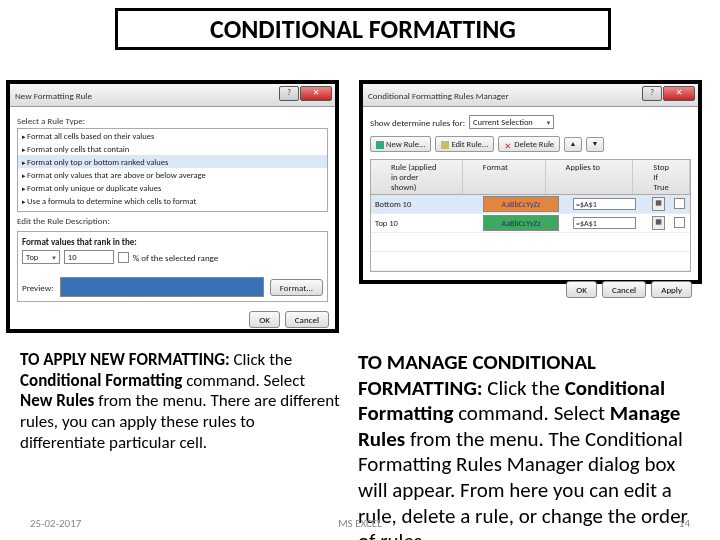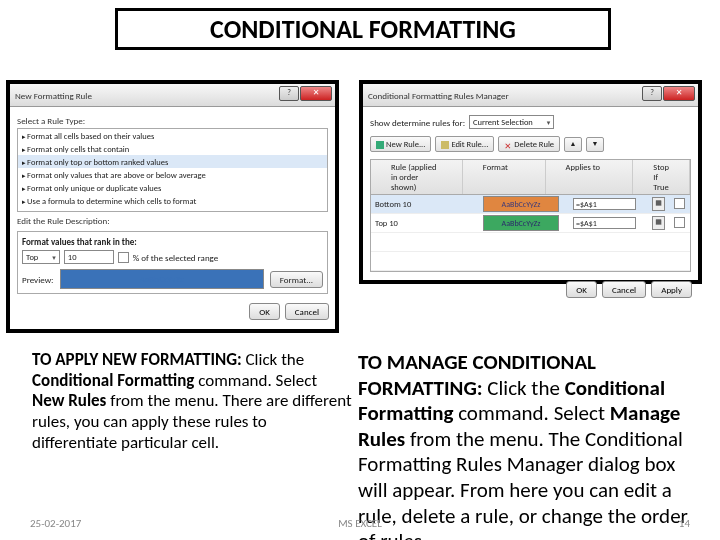--- a/index.html
+++ b/index.html
@@ -19,21 +19,21 @@
 .rule-item{padding:1.5px 4px;font-size:8.5px;border-bottom:0}
 .rule-item.sel{background:#dbe8f7}
 .rule-item::before{content:"▸ ";font-size:7px}
 .edit-sec{border:1px solid #aaa;margin-top:5px;padding:4px;background:#fff}
 .bold{font-weight:bold}
 .ctlrow{display:flex;align-items:center;gap:4px;margin:3px 0}
 .dd{border:1px solid #888;background:#fff;font-size:8.5px;padding:1px 3px;display:inline-flex;align-items:center;gap:14px}
 .dd::after{content:"▾";font-size:7px;color:#555}
 .inp{border:1px solid #888;background:#fff;font-size:8.5px;padding:1px 3px;width:42px}
 .chk{width:9px;height:9px;border:1px solid #888;display:inline-block;background:#fff}
-.preview-row{display:flex;align-items:center;gap:6px;margin-top:5px}
+.preview-row{display:flex;align-items:center;gap:6px;margin-top:13px}
 .preview-swatch{flex:1;height:18px;border:1px solid #888;background:#3a72b8;color:#3a72b8;font-size:9px;text-align:center;line-height:18px}
 .btn{border:1px solid #888;background:linear-gradient(#fafafa,#ddd);border-radius:3px;font-size:9px;padding:2px 9px}
 .btnrow{display:flex;justify-content:flex-end;gap:5px;padding:4px 6px}
 
 .toolbar{display:flex;gap:4px;align-items:center;margin:7px 0}
 .tbtn{border:1px solid #999;background:linear-gradient(#fafafa,#e3e3e3);font-size:8.5px;padding:2px 5px;border-radius:2px}
 .ticon{width:8px;height:8px;display:inline-block;margin-right:2px;vertical-align:middle}
 .grid{border:1px solid #aaa;background:#fff;font-size:8.5px}
 .grid-head{display:flex;background:linear-gradient(#f3f3f3,#e0e0e0);border-bottom:1px solid #aaa}
 .gh{padding:2px 20px;border-right:1px solid #ccc}
@@ -41,21 +41,21 @@
 .grid-row{display:flex;align-items:center;border-bottom:1px solid #eee;height:18px}
 .gc{padding:1px 4px}
 .gc1{width:100px}.gc2{width:82px}.gc3{width:92px;display:flex;align-items:center;gap:16px}.gc4{flex:1;text-align:center}
 .fmt-sample{display:inline-block;width:74px;height:14px;text-align:center;font-size:8px;line-height:14px;border:1px solid #888}
 .fmt-orange{background:#e08640;color:#3a3a7a}
 .fmt-green{background:#3ca860;color:#2b2b6a}
 .refinp{border:1px solid #888;font-size:8px;padding:0 2px;width:62px;background:#fff}
 .refbtn{width:12px;height:12px;border:1px solid #888;background:#eee;font-size:7px;text-align:center;line-height:10px}
 .arrowbtn{width:16px;height:13px;border:1px solid #999;background:linear-gradient(#fafafa,#e3e3e3);font-size:7px;text-align:center;line-height:11px;border-radius:2px}
 
-.txt-left{position:absolute;left:32px;top:350px;width:320px;font-size:17px;line-height:1.22}
+.txt-left{position:absolute;left:20px;top:350px;width:320px;font-size:17px;line-height:1.22}
 .txt-right{position:absolute;left:358px;top:350px;width:340px;font-size:21px;line-height:1.22}
 .footer{position:absolute;bottom:10px;left:0;width:720px;display:flex;font-size:11px;color:#888;padding:0 30px;box-sizing:border-box}
 .footer span:nth-child(1){flex:1;text-align:left}
 .footer span:nth-child(2){flex:1;text-align:center}
 .footer span:nth-child(3){flex:1;text-align:right}
 </style>
 </head>
 <body>
 
 <div class="title-box">CONDITIONAL FORMATTING</div>

